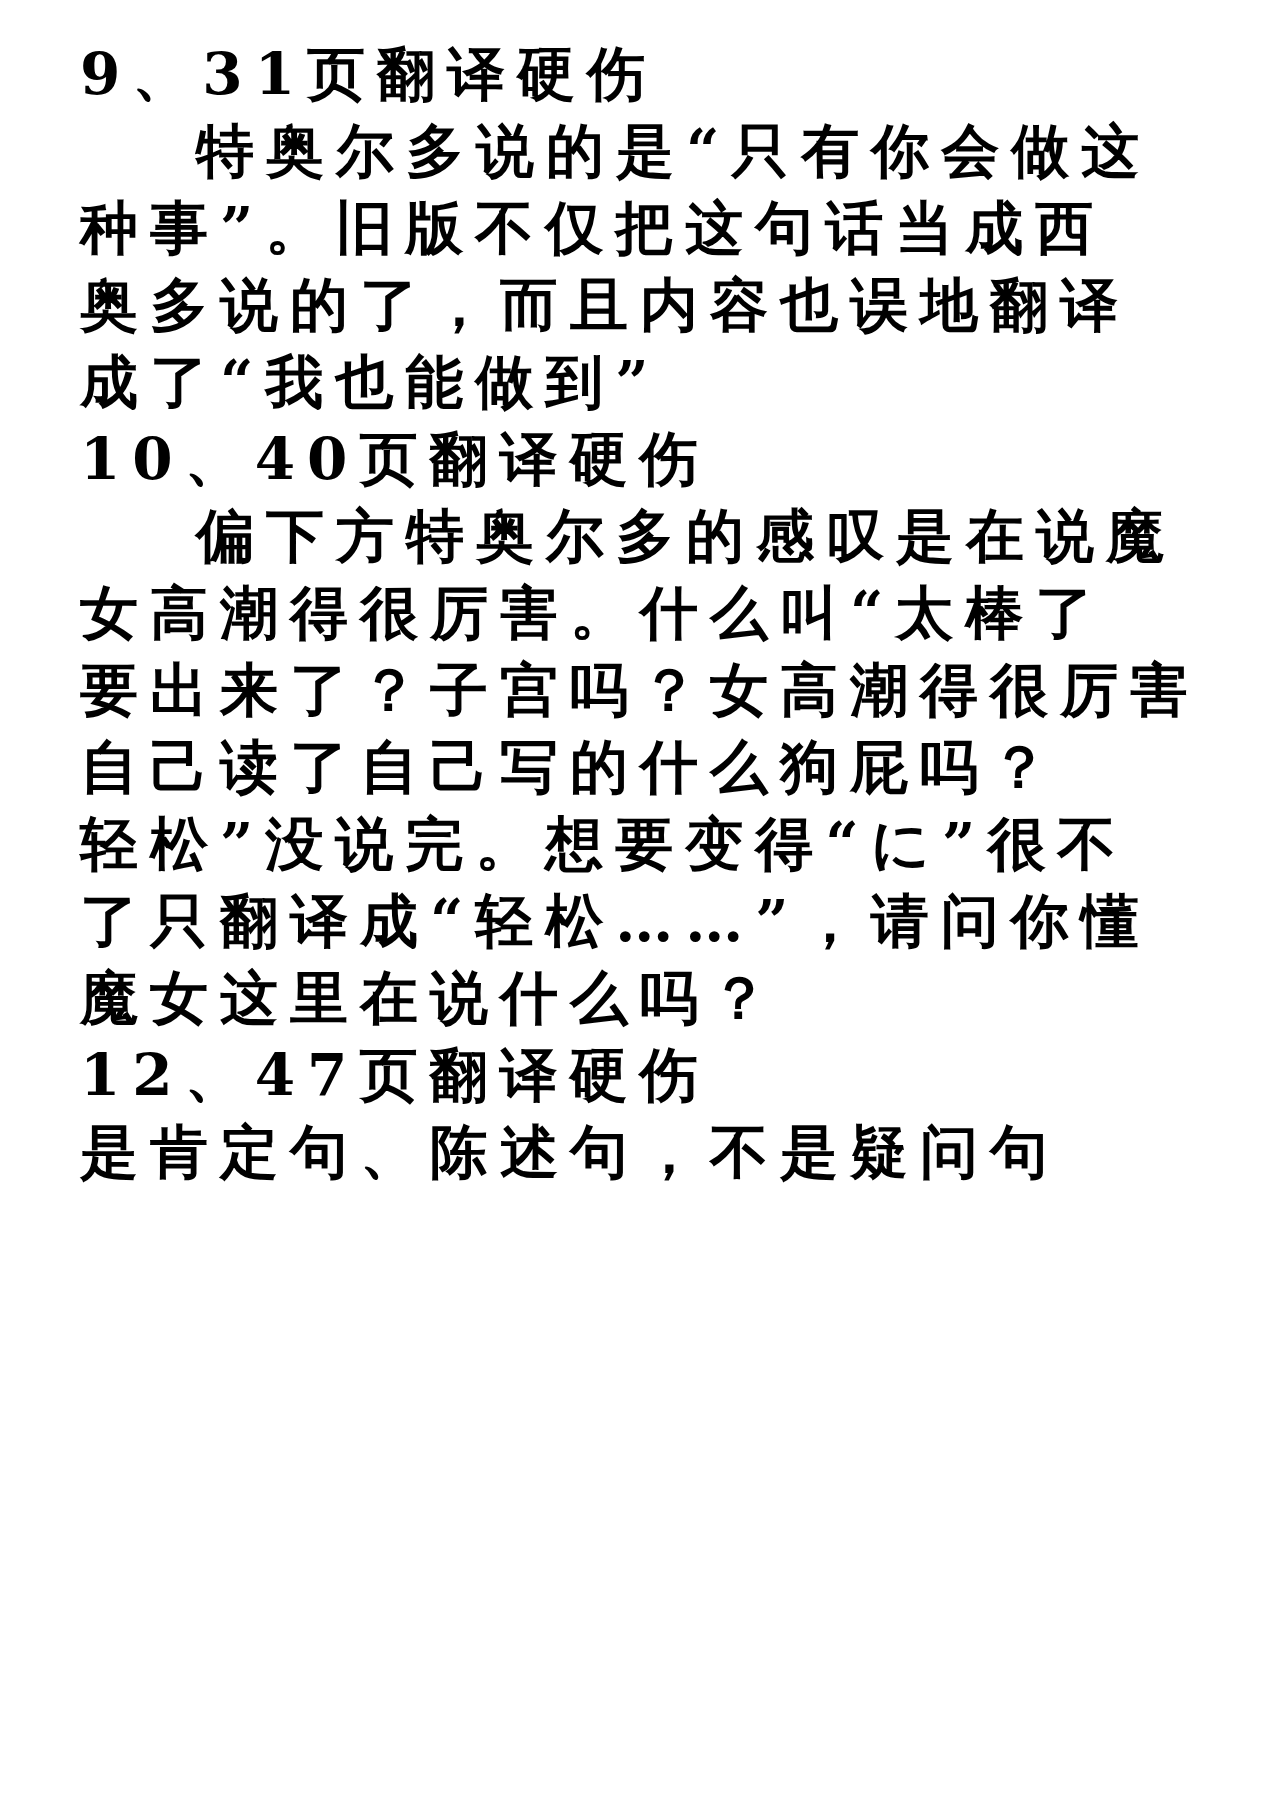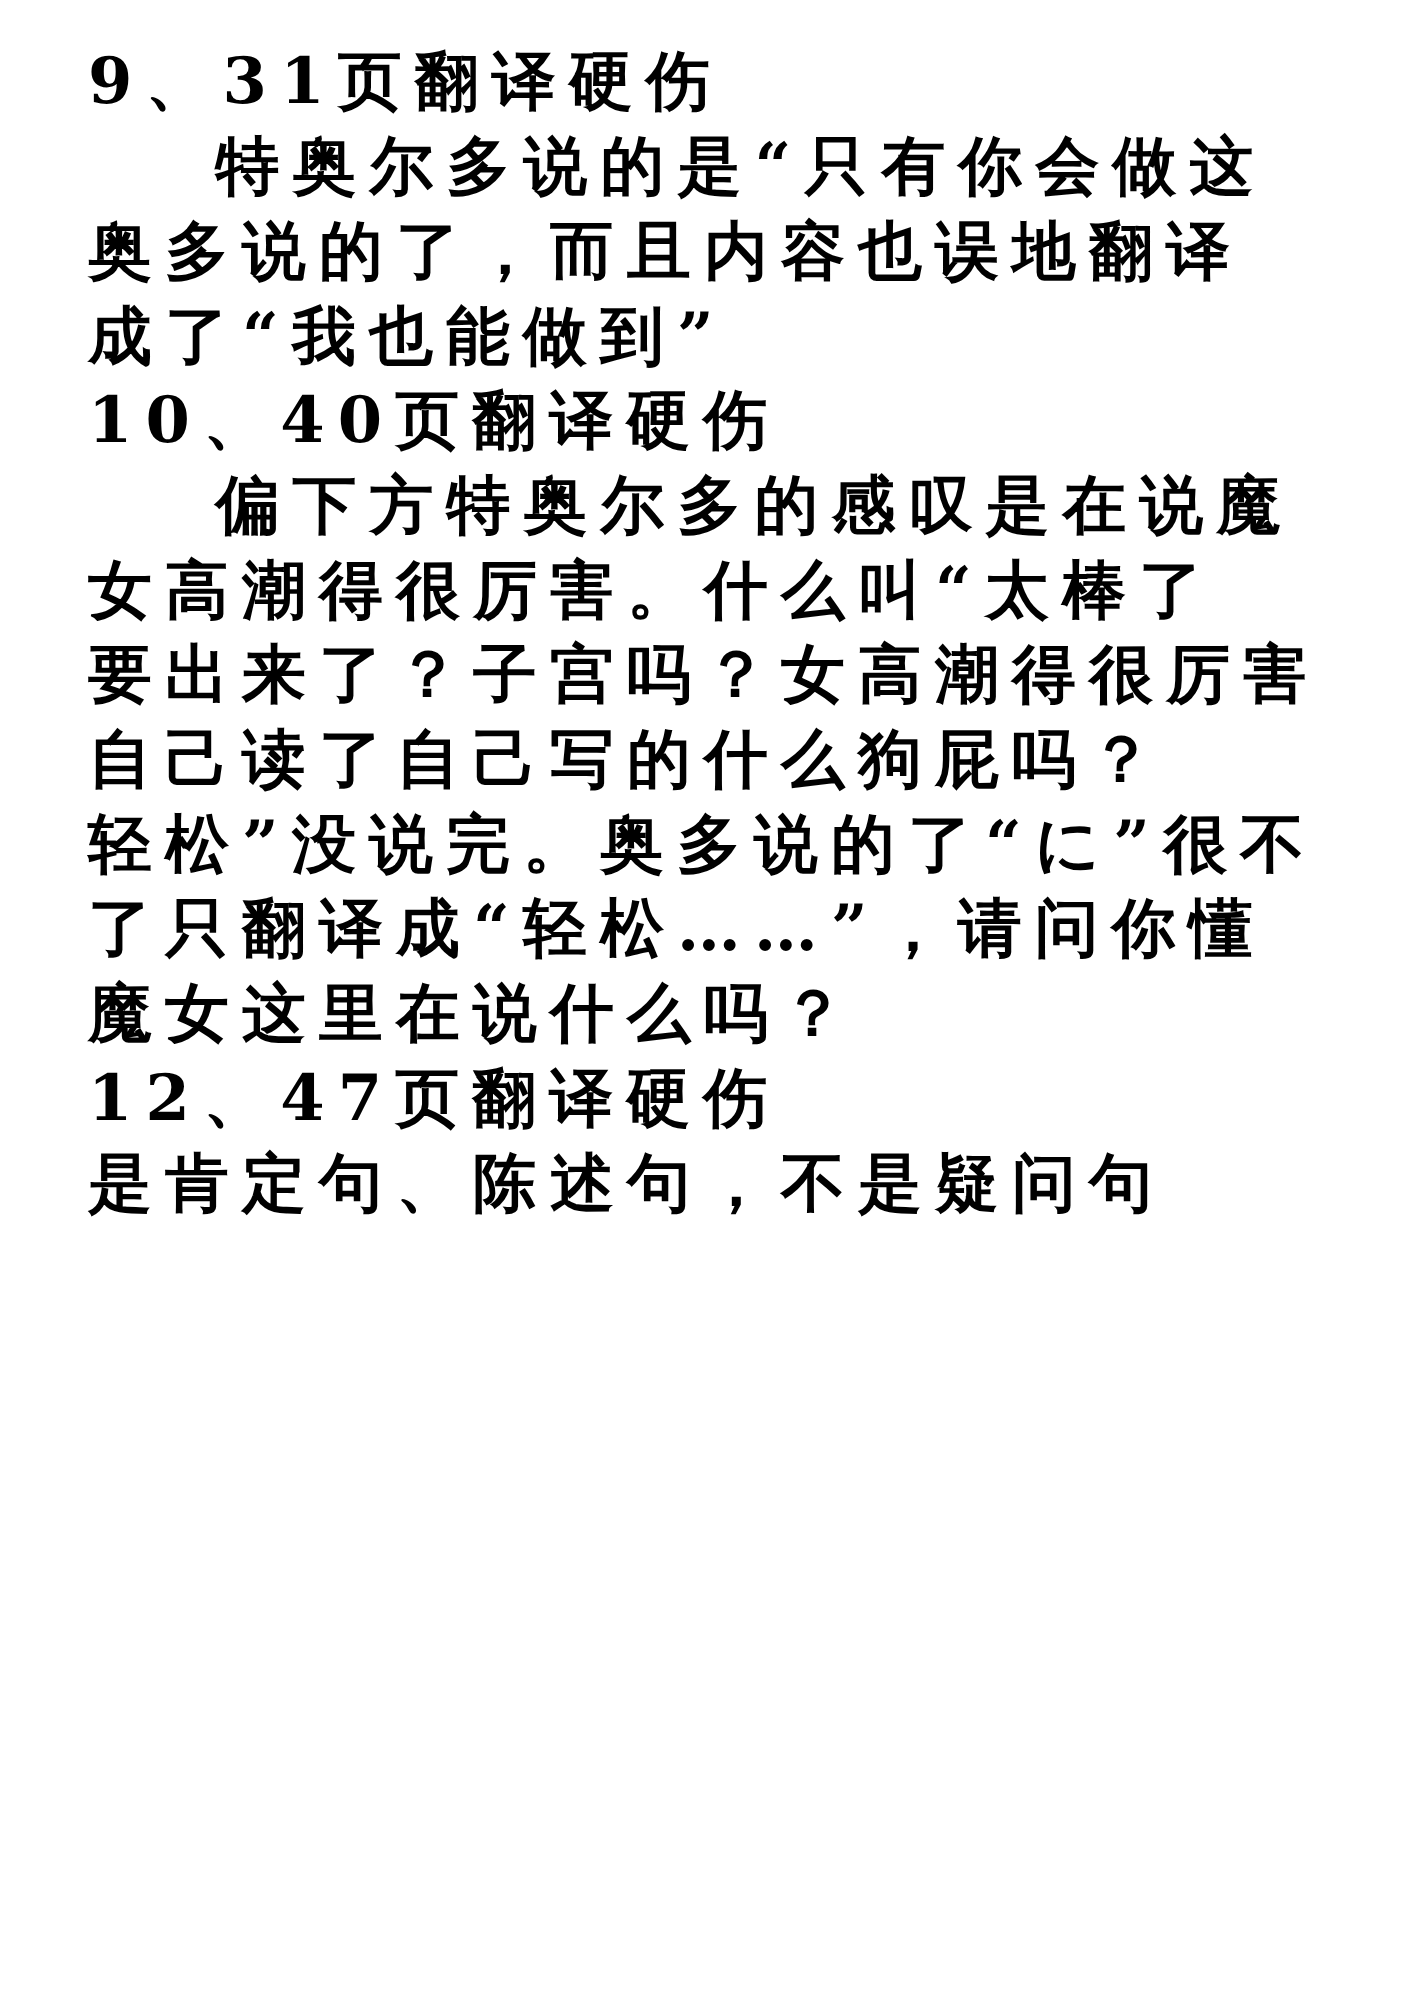--- a/index.html
+++ b/index.html
@@ -32,25 +32,26 @@
   .line.indent {
     text-indent: 2em;
   }
 </style>
 </head>
 <body>
 
 <div class="page">
   <div class="line">9、31页翻译硬伤</div>
   <div class="line indent">特奥尔多说的是“只有你会做这</div>
+  <div class="line">种事”。旧版不仅把这句话当成西</div>
   <div class="line">奥多说的了，而且内容也误地翻译</div>
   <div class="line">成了“我也能做到”</div>
   <div class="line">10、40页翻译硬伤</div>
   <div class="line indent">偏下方特奥尔多的感叹是在说魔</div>
   <div class="line">女高潮得很厉害。什么叫“太棒了</div>
   <div class="line">要出来了？子宫吗？女高潮得很厉害</div>
   <div class="line">自己读了自己写的什么狗屁吗？</div>
-  <div class="line">轻松”没说完。奥多说的了“に”很不</div>
+  <div class="line">轻松”没说完。想要变得“に”很不</div>
   <div class="line">了只翻译成“轻松……”，请问你懂</div>
   <div class="line">魔女这里在说什么吗？</div>
   <div class="line">12、47页翻译硬伤</div>
   <div class="line">是肯定句、陈述句，不是疑问句</div>
 </div>
 
 </body></html>

